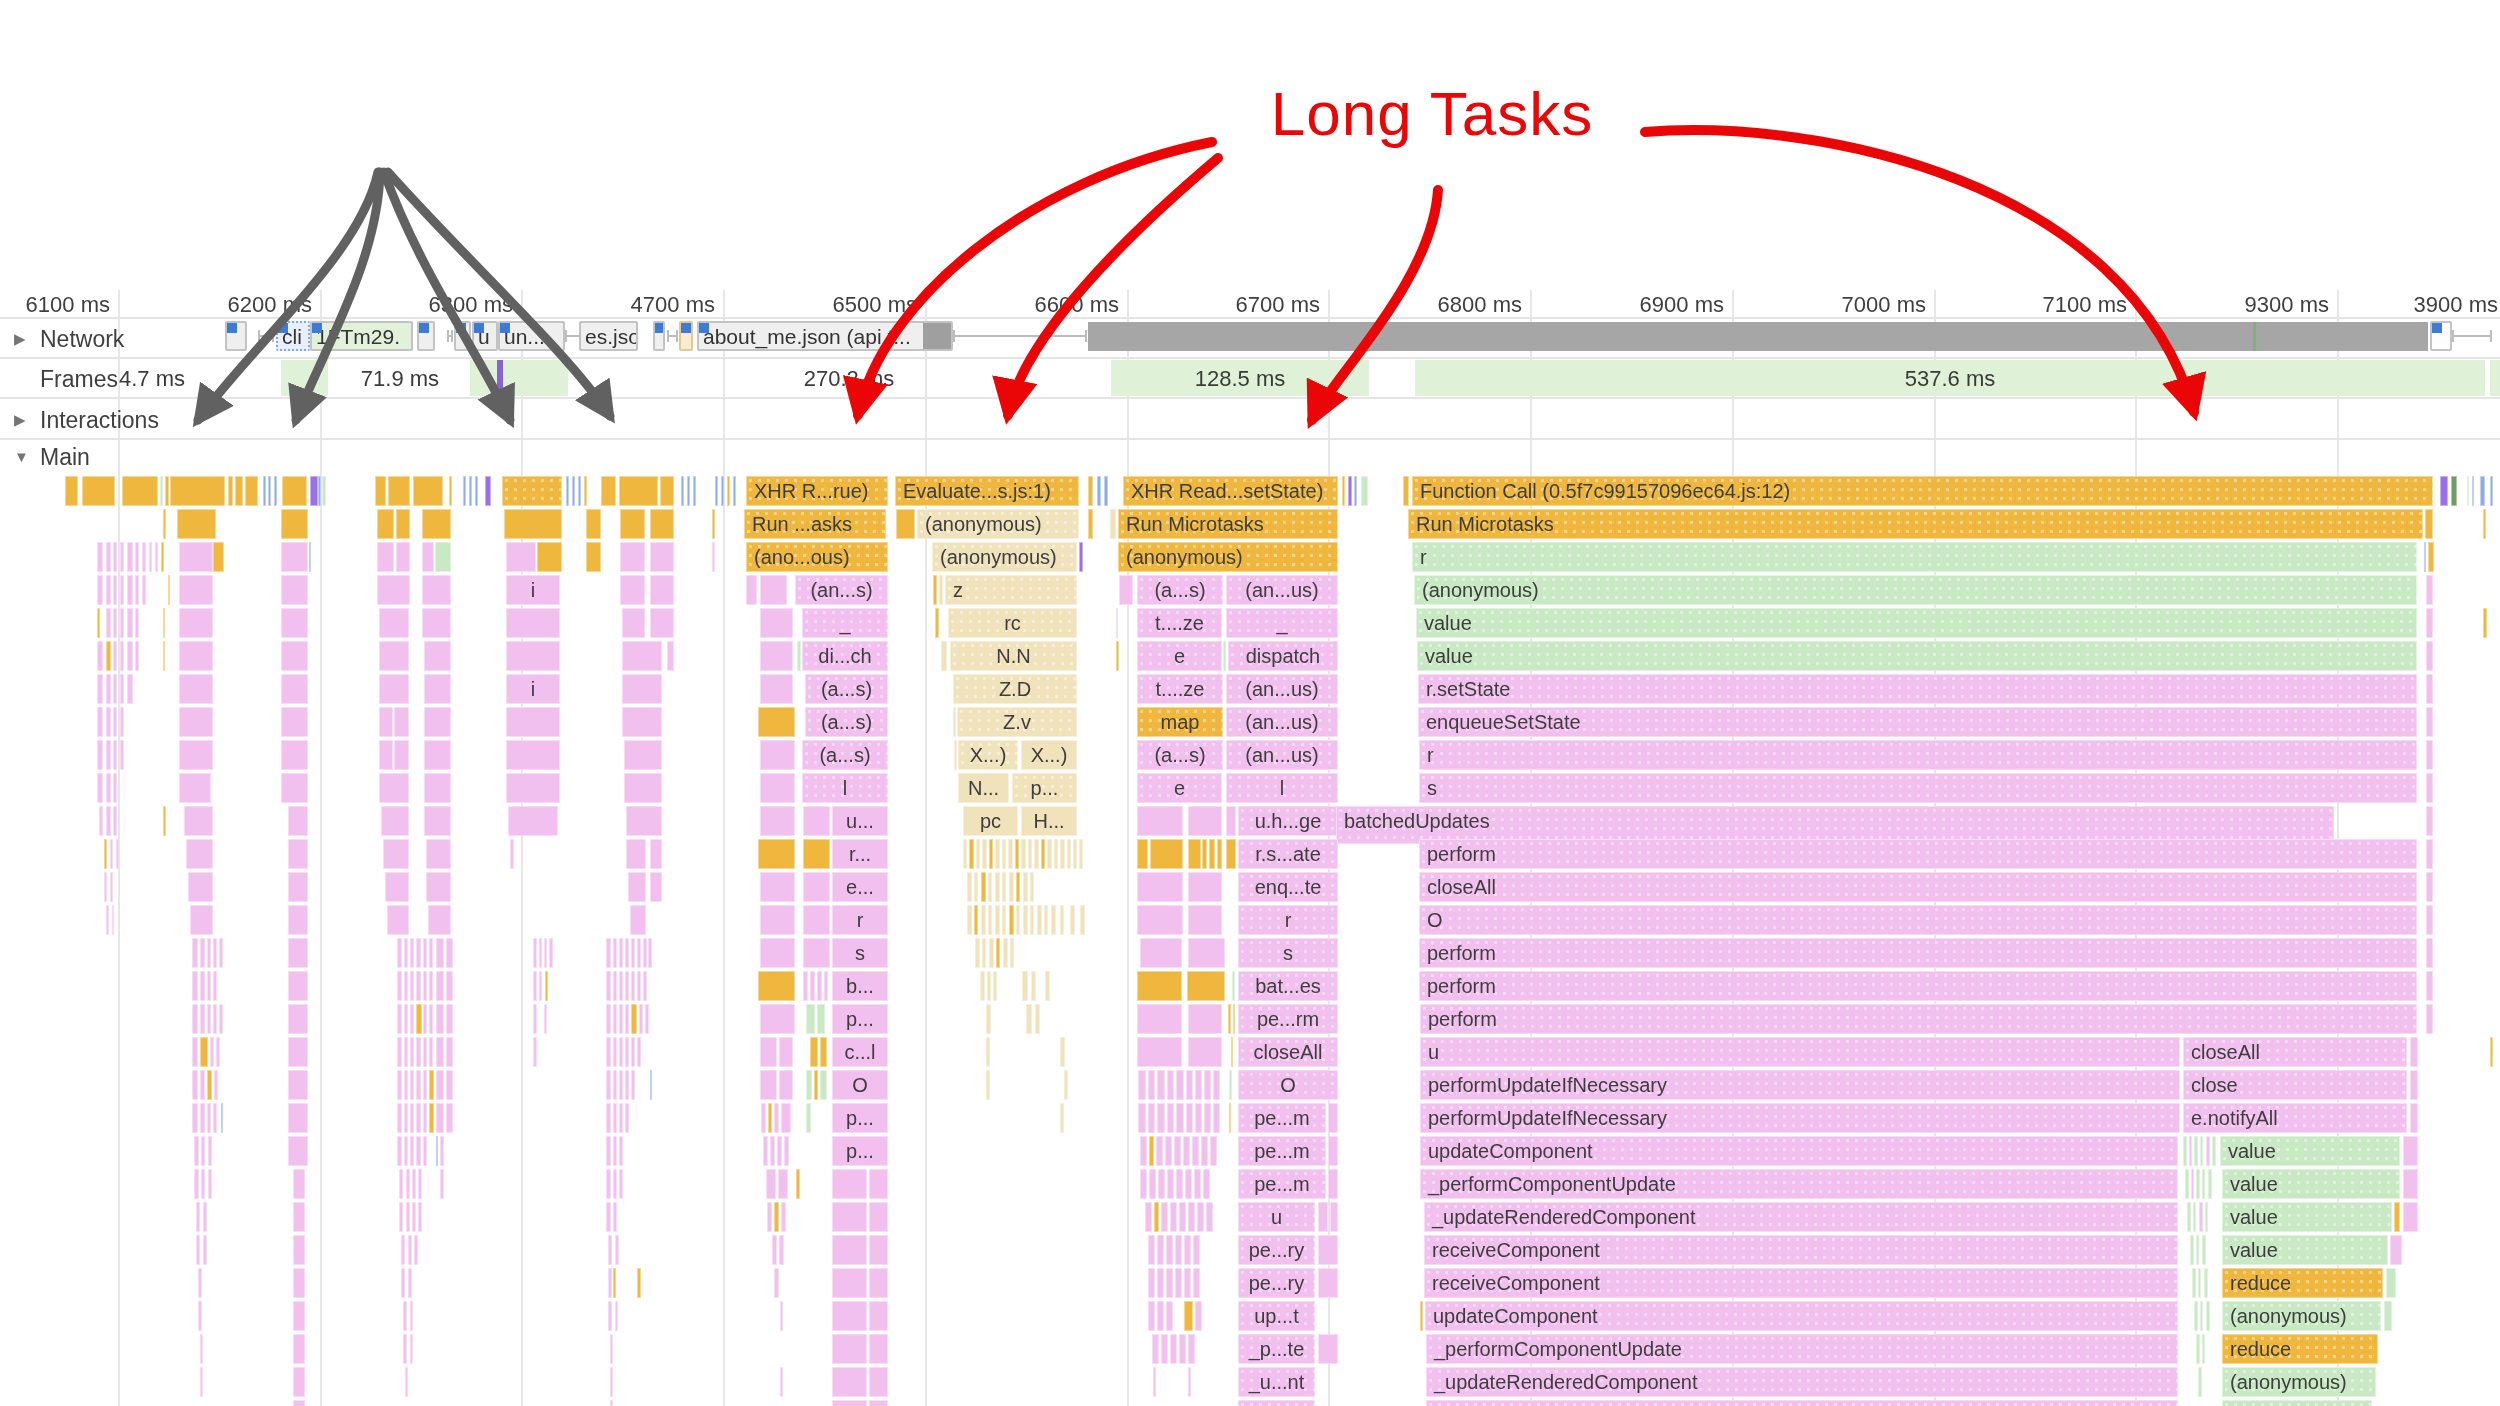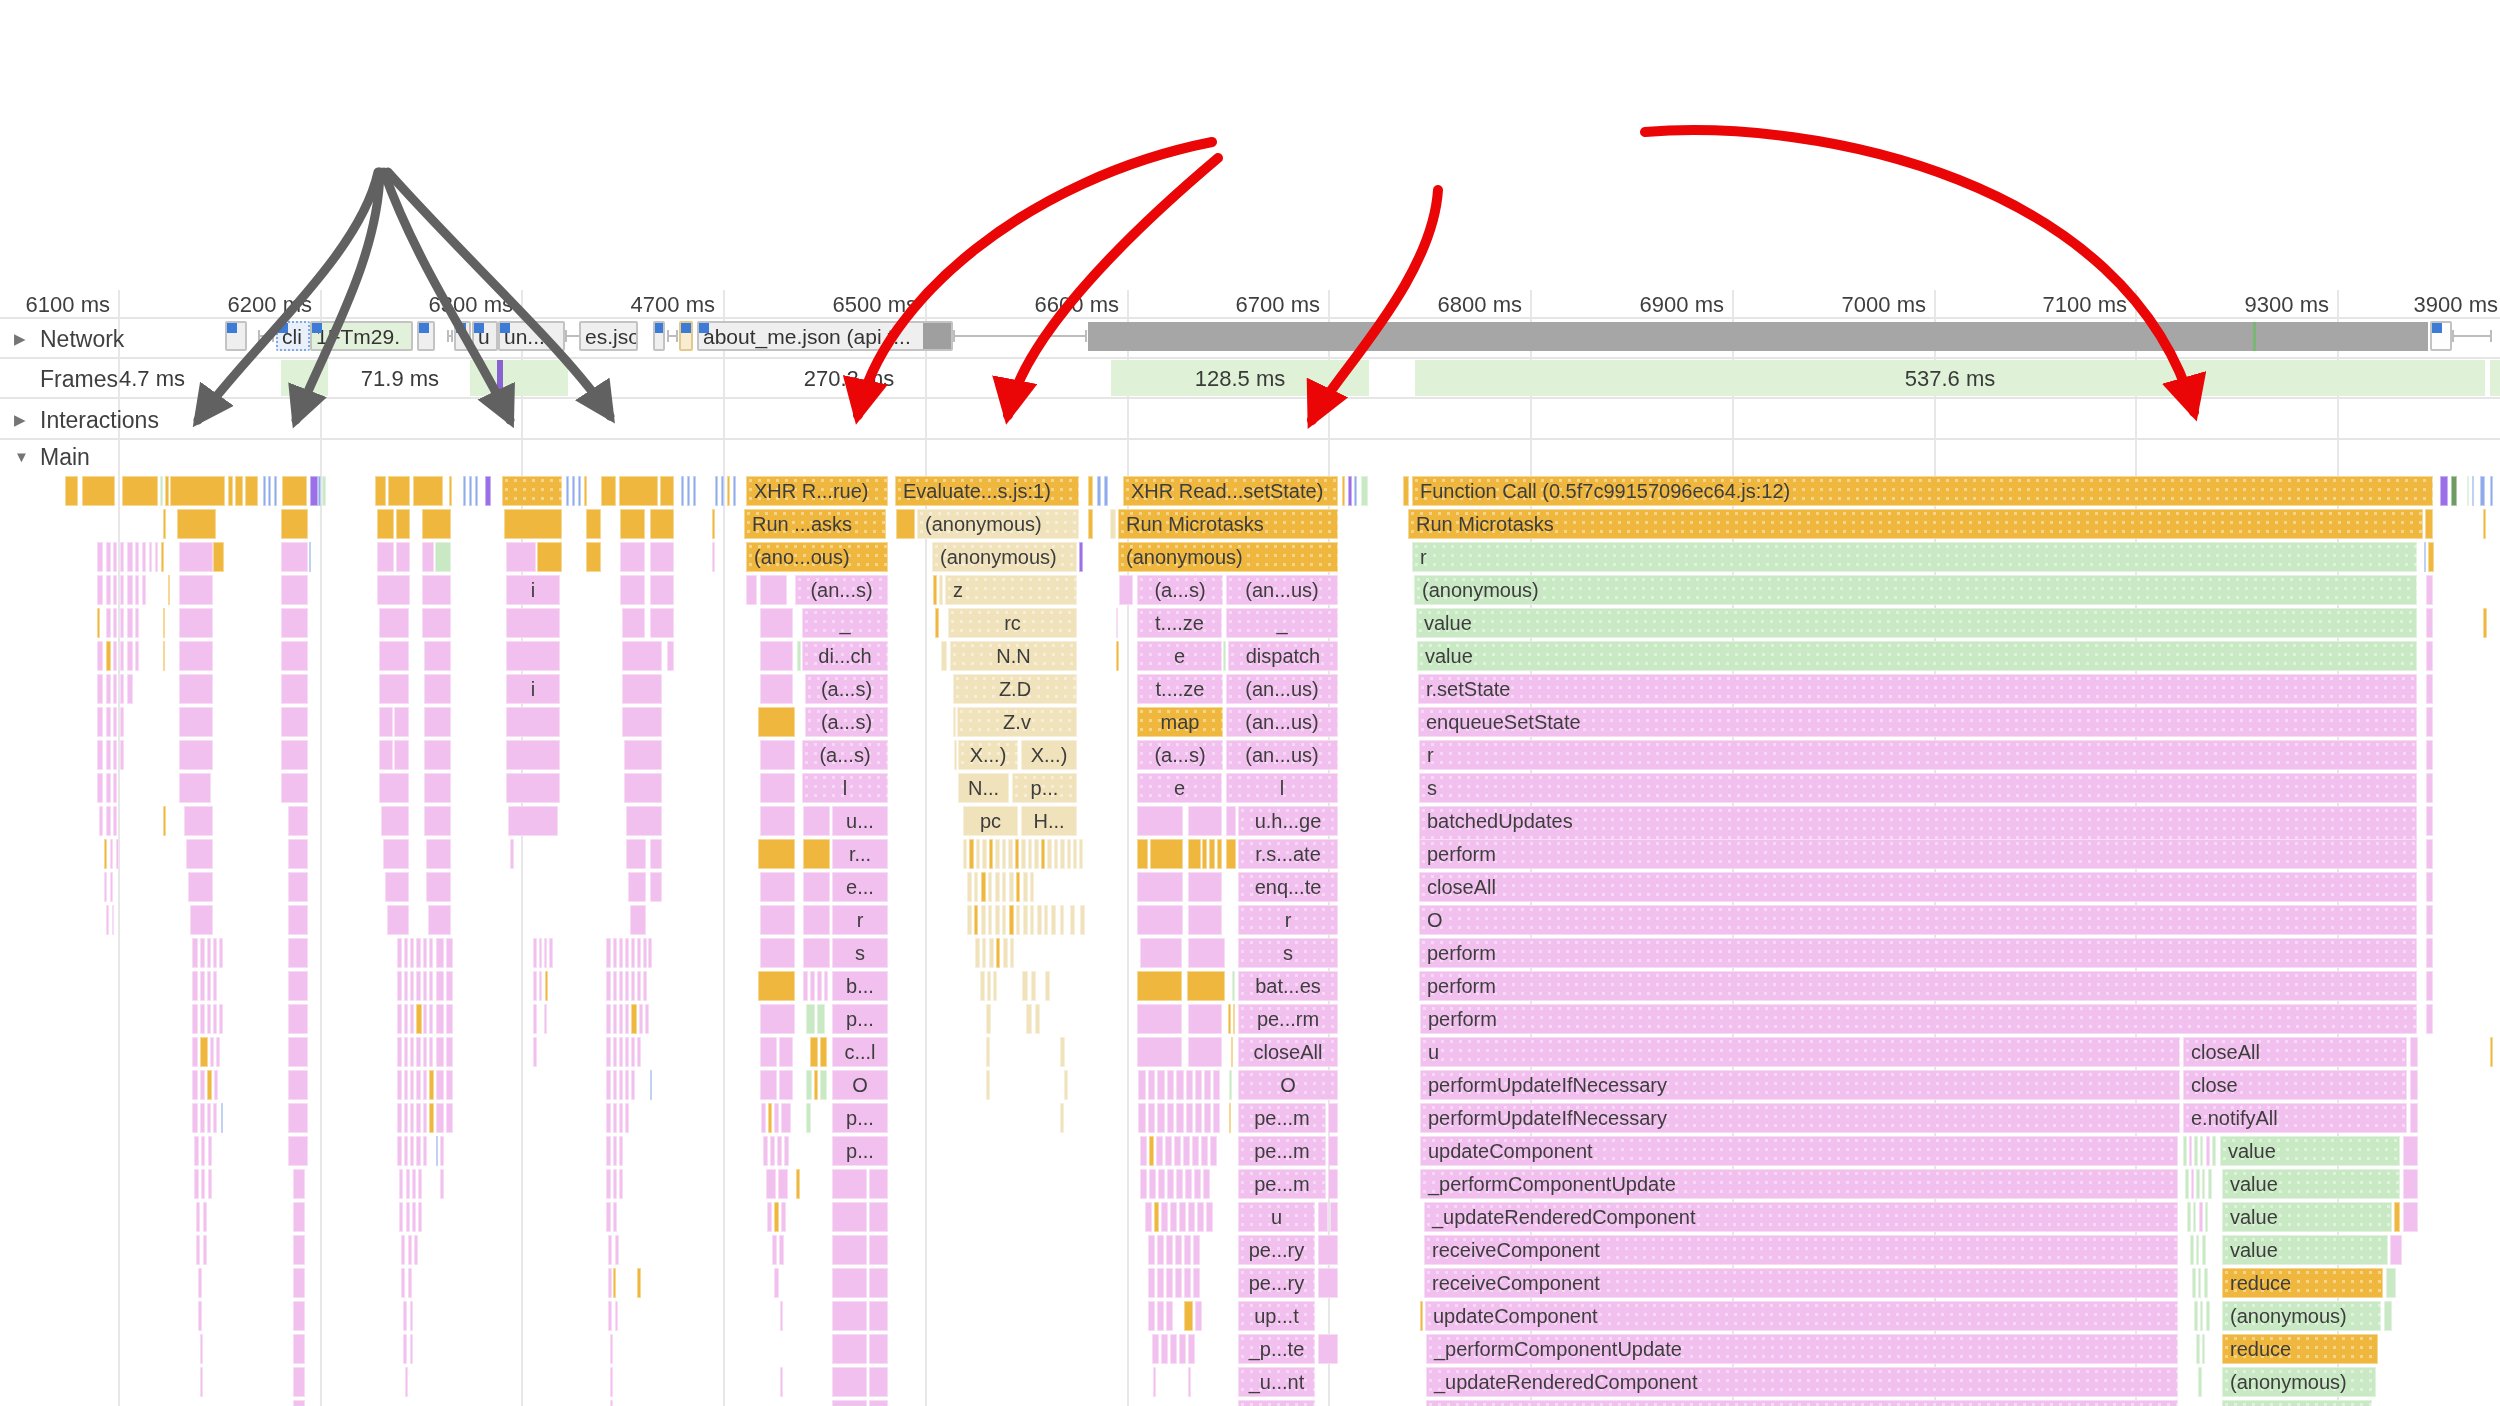--- a/index.html
+++ b/index.html
@@ -46,20 +46,21 @@
        background-size:9px 9px;}
   
   .ann{position:absolute;font-size:62px;letter-spacing:1px;white-space:nowrap;transform:translateX(-50%);}
   #arrows{position:absolute;left:0;top:0;pointer-events:none;}
 </style>
 </head>
 <body>
 
 <div id="stage">
 
+  <div class="ann" id="ann-long" style="left: 1432px; top: 78px; color: rgb(234, 6, 6);">Long Tasks</div>
 
   <div id="ruler">
       <div class="ruler-label" style="left: -20px; width: 130px;">6100 ms</div>
       <div class="ruler-label" style="left: 182px; width: 130px;">6200 ms</div>
       <div class="ruler-label" style="left: 383px; width: 130px;">6300 ms</div>
       <div class="ruler-label" style="left: 585px; width: 130px;">4700 ms</div>
       <div class="ruler-label" style="left: 787px; width: 130px;">6500 ms</div>
       <div class="ruler-label" style="left: 989px; width: 130px;">6600 ms</div>
       <div class="ruler-label" style="left: 1190px; width: 130px;">6700 ms</div>
       <div class="ruler-label" style="left: 1392px; width: 130px;">6800 ms</div>
@@ -513,21 +514,21 @@
       </div>
       <div class="cell c-b" style="left: 1021px; top: 806px; width: 56px; height: 30px;">
         <span class="ctr">H...</span>
       </div>
       <div class="cell c-p" style="left: 1137px; top: 806px; width: 46px; height: 30px;"></div>
       <div class="cell c-p" style="left: 1188px; top: 806px; width: 34px; height: 30px;"></div>
       <div class="cell c-p" style="left: 1226px; top: 806px; width: 10px; height: 30px;"></div>
       <div class="cell c-p tex" style="left: 1238px; top: 806px; width: 100px; height: 30px;">
         <span class="ctr">u.h...ge</span>
       </div>
-      <div class="cell c-p tex" style="left: 1419px; top: 806px; width: 998px; height: 38px;">
+      <div class="cell c-p tex" style="left: 1336px; top: 806px; width: 998px; height: 38px;">
         <span>batchedUpdates</span>
       </div>
       <div class="cell c-p" style="left: 2426px; top: 806px; width: 7px; height: 30px;"></div>
       <div class="cell c-o" style="left: 104px; top: 839px; width: 3px; height: 30px;"></div>
       <div class="cell c-p" style="left: 110px; top: 839px; width: 3px; height: 30px;"></div>
       <div class="cell c-p" style="left: 116px; top: 839px; width: 3px; height: 30px;"></div>
       <div class="cell c-p" style="left: 186px; top: 839px; width: 27px; height: 30px;"></div>
       <div class="cell c-p" style="left: 288px; top: 839px; width: 20px; height: 30px;"></div>
       <div class="cell c-p" style="left: 383px; top: 839px; width: 26px; height: 30px;"></div>
       <div class="cell c-p" style="left: 426px; top: 839px; width: 25px; height: 30px;"></div>

